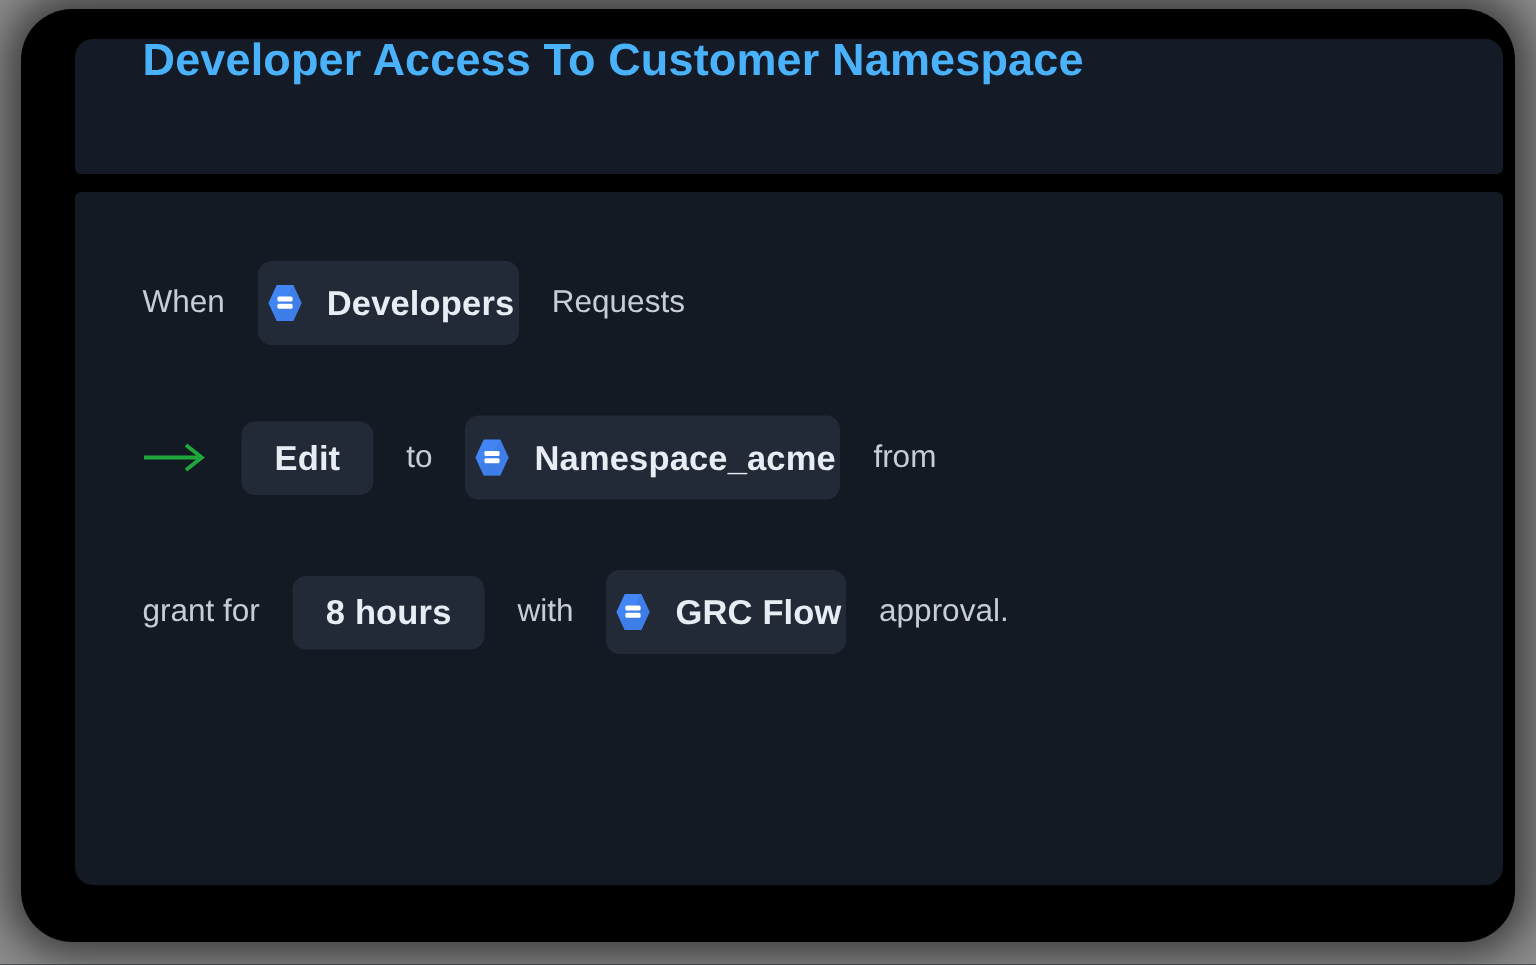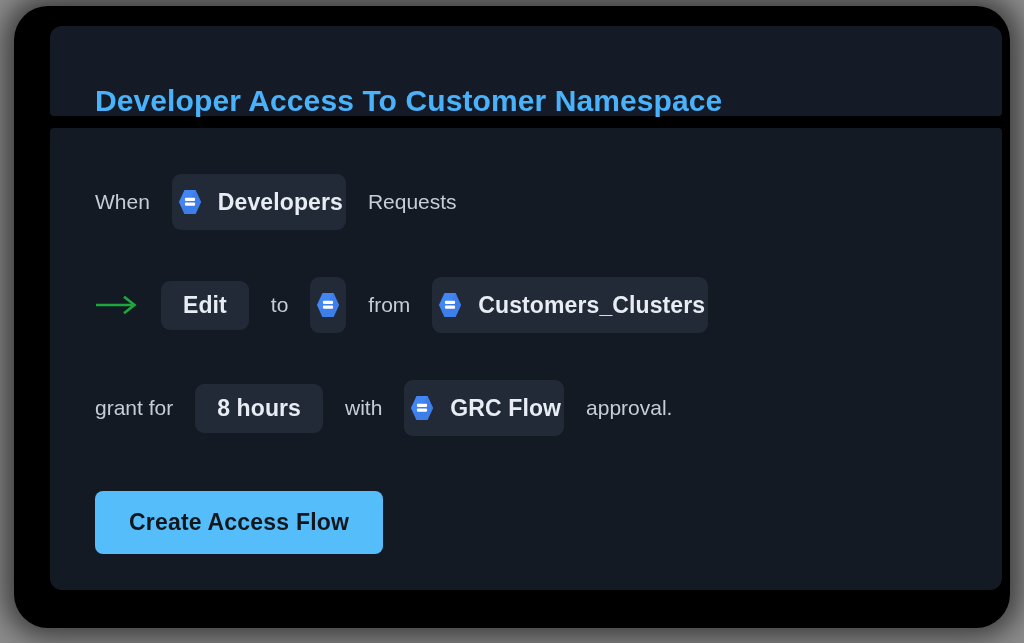--- a/index.html
+++ b/index.html
@@ -32,21 +32,21 @@
   
   #header-card {
     position: absolute;
     left: 36px;
     top: 20px;
     width: 952px;
     height: 90px;
     background: #151b26;
     border-radius: 12px 12px 4px 4px;
     display: flex;
-    align-items: flex-end;
+    align-items: flex-start;
   }
 
   #page-title {
     margin-left: 45px;
     color: #49b2fb;
     font-size: 30px;
     font-weight: 700;
     letter-spacing: 0.1px;
     line-height: 1;
     white-space: nowrap;
@@ -171,35 +171,27 @@
       <span class="plain-text">to</span>
       <span class="gap-md"></span>
 
       <div class="chip">
         <svg class="hex-icon" width="30" height="30" viewBox="0 0 32 32">
           <path d="M10.1 3.2 L21.9 3.2 L27.8 16 L21.9 28.8 L10.1 28.8 L4.2 16 Z" fill="#4285f4"></path>
           <path d="M21.9 3.2 L27.8 16 L21.9 28.8 L10.1 28.8 L7.0 22.2 L16.2 12.8 Z" fill="#3b78e0" opacity="0.55"></path>
           <rect x="10.6" y="11.4" width="10.8" height="3.5" rx="1.1" fill="#ffffff"></rect>
           <rect x="10.6" y="16.6" width="10.8" height="3.5" rx="1.1" fill="#ffffff"></rect>
         </svg>
+        <span class="chip-label">Namespace_acme</span>
       </div>
 
       <span class="gap-md"></span>
       <span class="plain-text">from</span>
       <span class="gap-md"></span>
 
-      <div class="chip">
-        <svg class="hex-icon" width="30" height="30" viewBox="0 0 32 32">
-          <path d="M10.1 3.2 L21.9 3.2 L27.8 16 L21.9 28.8 L10.1 28.8 L4.2 16 Z" fill="#4285f4"></path>
-          <path d="M21.9 3.2 L27.8 16 L21.9 28.8 L10.1 28.8 L7.0 22.2 L16.2 12.8 Z" fill="#3b78e0" opacity="0.55"></path>
-          <rect x="10.6" y="11.4" width="10.8" height="3.5" rx="1.1" fill="#ffffff"></rect>
-          <rect x="10.6" y="16.6" width="10.8" height="3.5" rx="1.1" fill="#ffffff"></rect>
-        </svg>
-        <span class="chip-label">Customers_Clusters</span>
-      </div>
     </div>
 
     <div class="rule-row" id="row-grant">
       <span class="plain-text">grant for</span>
       <span class="gap-md"></span>
 
       <div class="chip plain-chip">
         <span class="chip-label">8 hours</span>
       </div>
 
@@ -214,18 +206,15 @@
           <rect x="10.6" y="11.4" width="10.8" height="3.5" rx="1.1" fill="#ffffff"></rect>
           <rect x="10.6" y="16.6" width="10.8" height="3.5" rx="1.1" fill="#ffffff"></rect>
         </svg>
         <span class="chip-label">GRC Flow</span>
       </div>
 
       <span class="gap-md"></span>
       <span class="plain-text">approval.</span>
     </div>
 
-    <div id="cta-row">
-      <button id="create-access-flow-button">Create Access Flow</button>
-    </div>
 
   </div>
 </div>
 
 </body></html>

